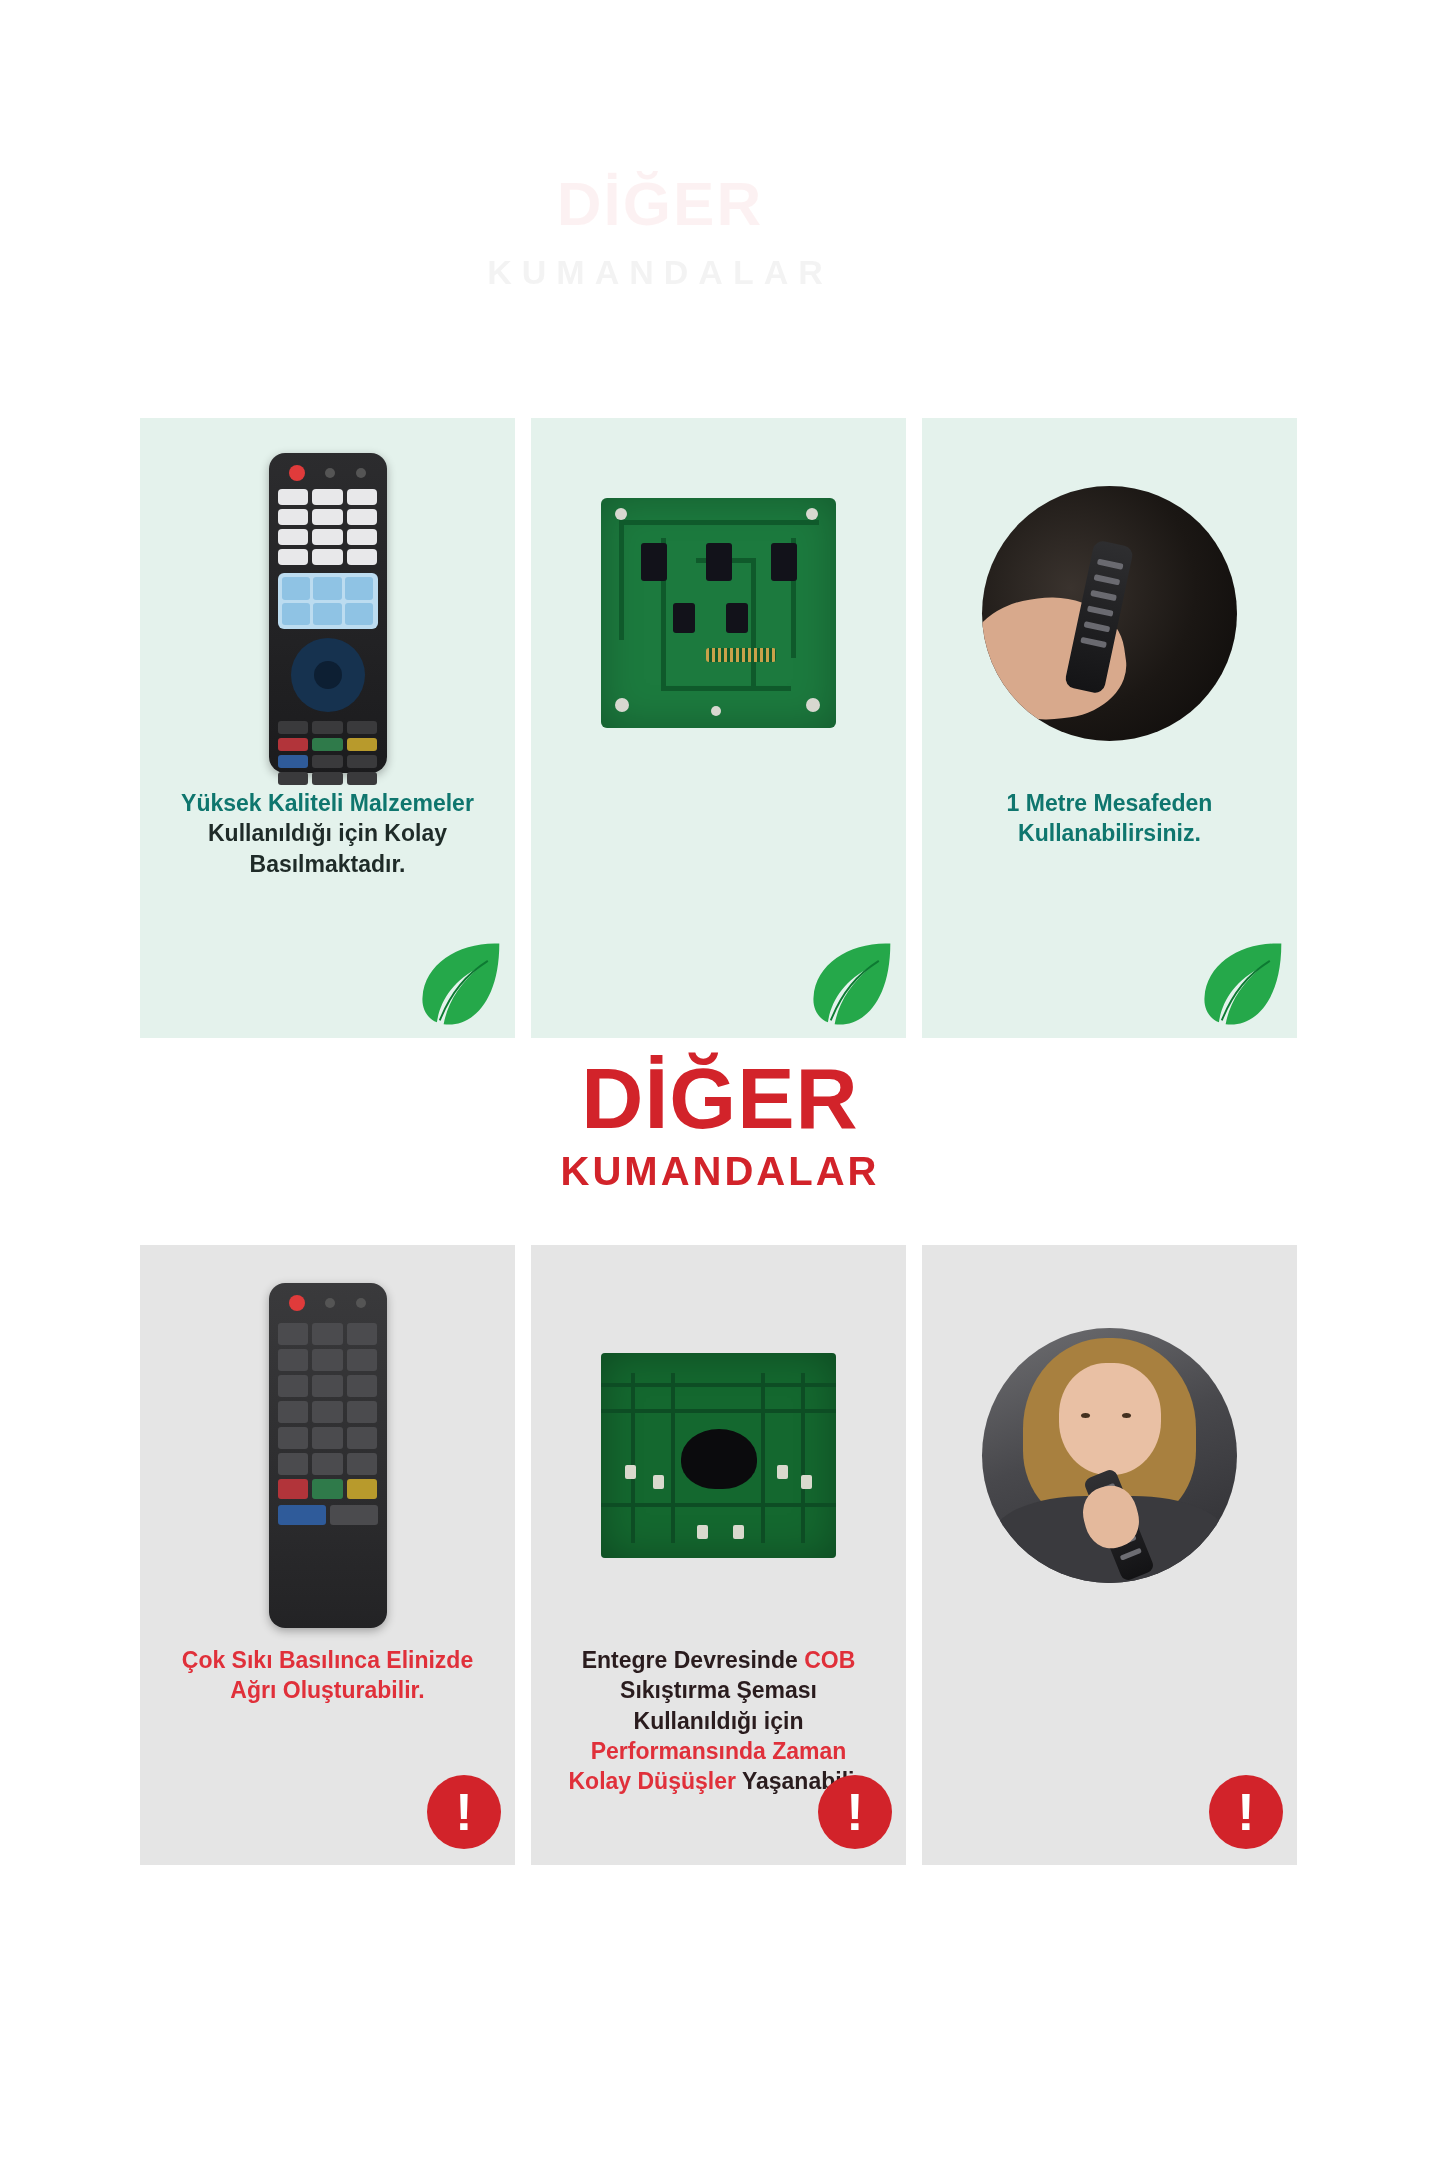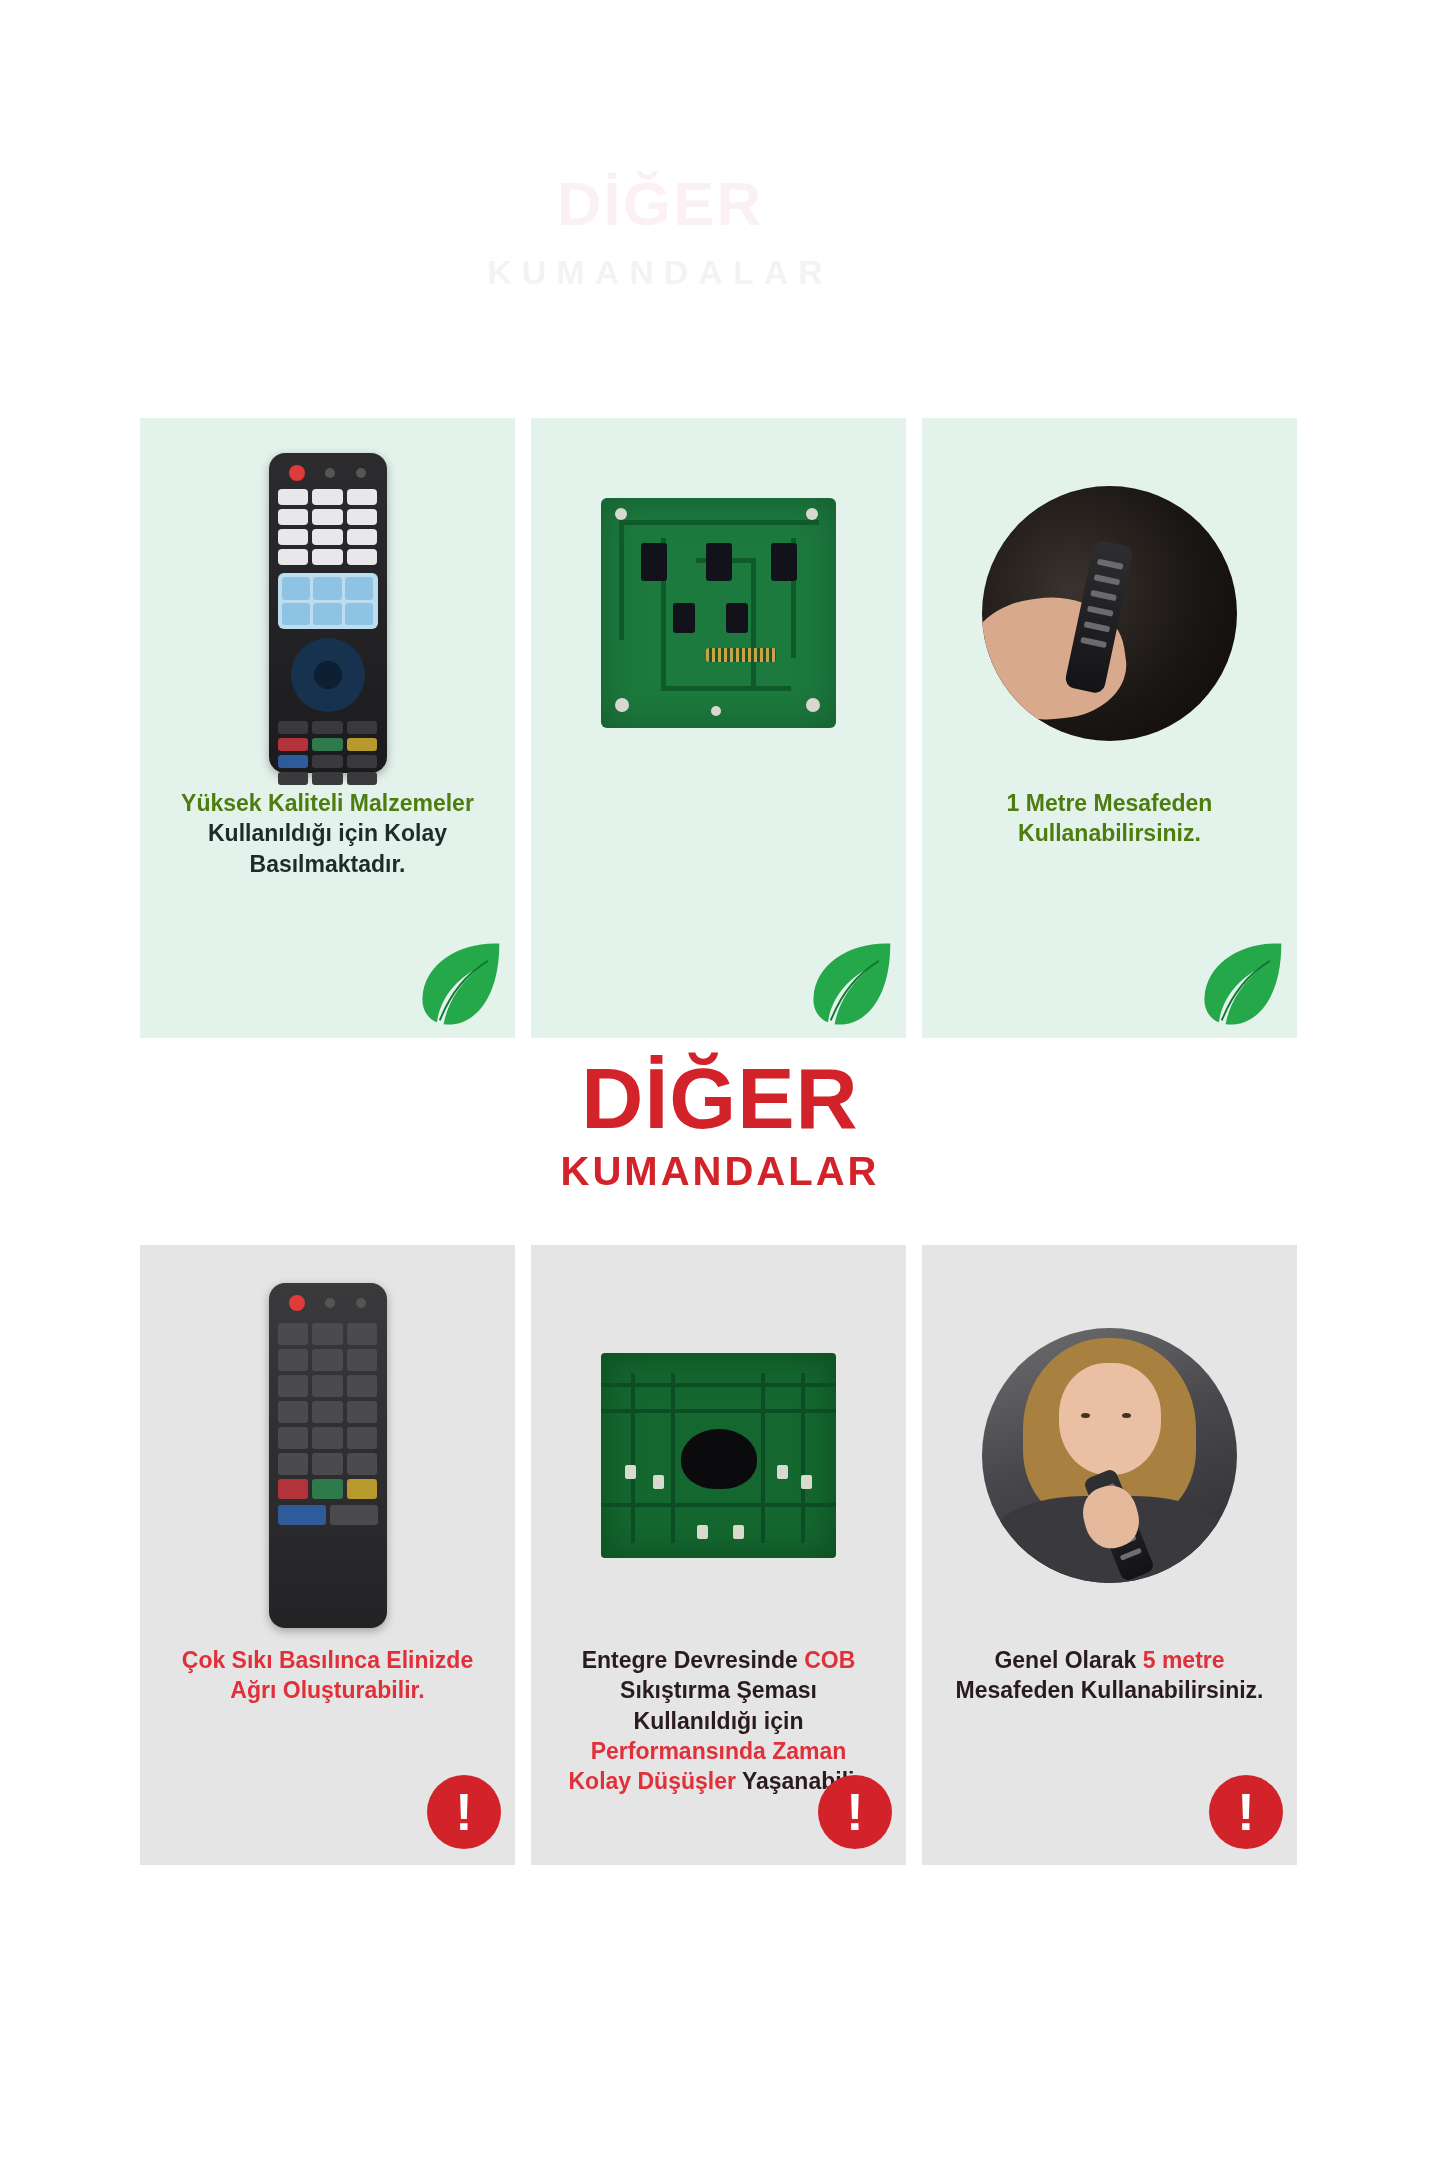--- a/index.html
+++ b/index.html
@@ -85,21 +85,21 @@
   .card-text {
     margin-top: 10px;
     text-align: center;
     font-size: 23px;
     line-height: 1.32;
     font-weight: bold;
     color: #1f2b28;
     padding: 0 4px;
   }
   .card.bad .card-text { color: #2a1c1e; }
-  .hl-green { color: #4d7c0f; }
+  .hl-green { color: #0f766e; }
   .hl-red { color: #e0303a; }
 
   
   .leaf {
     position: absolute;
     right: 8px;
     bottom: 8px;
     width: 96px;
     height: 96px;
   }
@@ -601,20 +601,17 @@
             <i style="top:14px"></i>
               <i style="top:28px"></i>
               <i style="top:42px"></i>
             <i style="top:56px"></i>
               <i style="top:70px"></i>
               <i style="top:84px"></i>
           </div>
           <div class="w-hand"></div>
         </div>
       </div>
-      <div class="card-text">
-        <span>Genel Olarak </span><span class="hl-red">5 metre</span><span> Mesafeden Kullanabilirsiniz.</span>
-      </div>
       <div class="warn">!</div>
     </div>
   </div>
 
 </div>
 
 </body></html>

